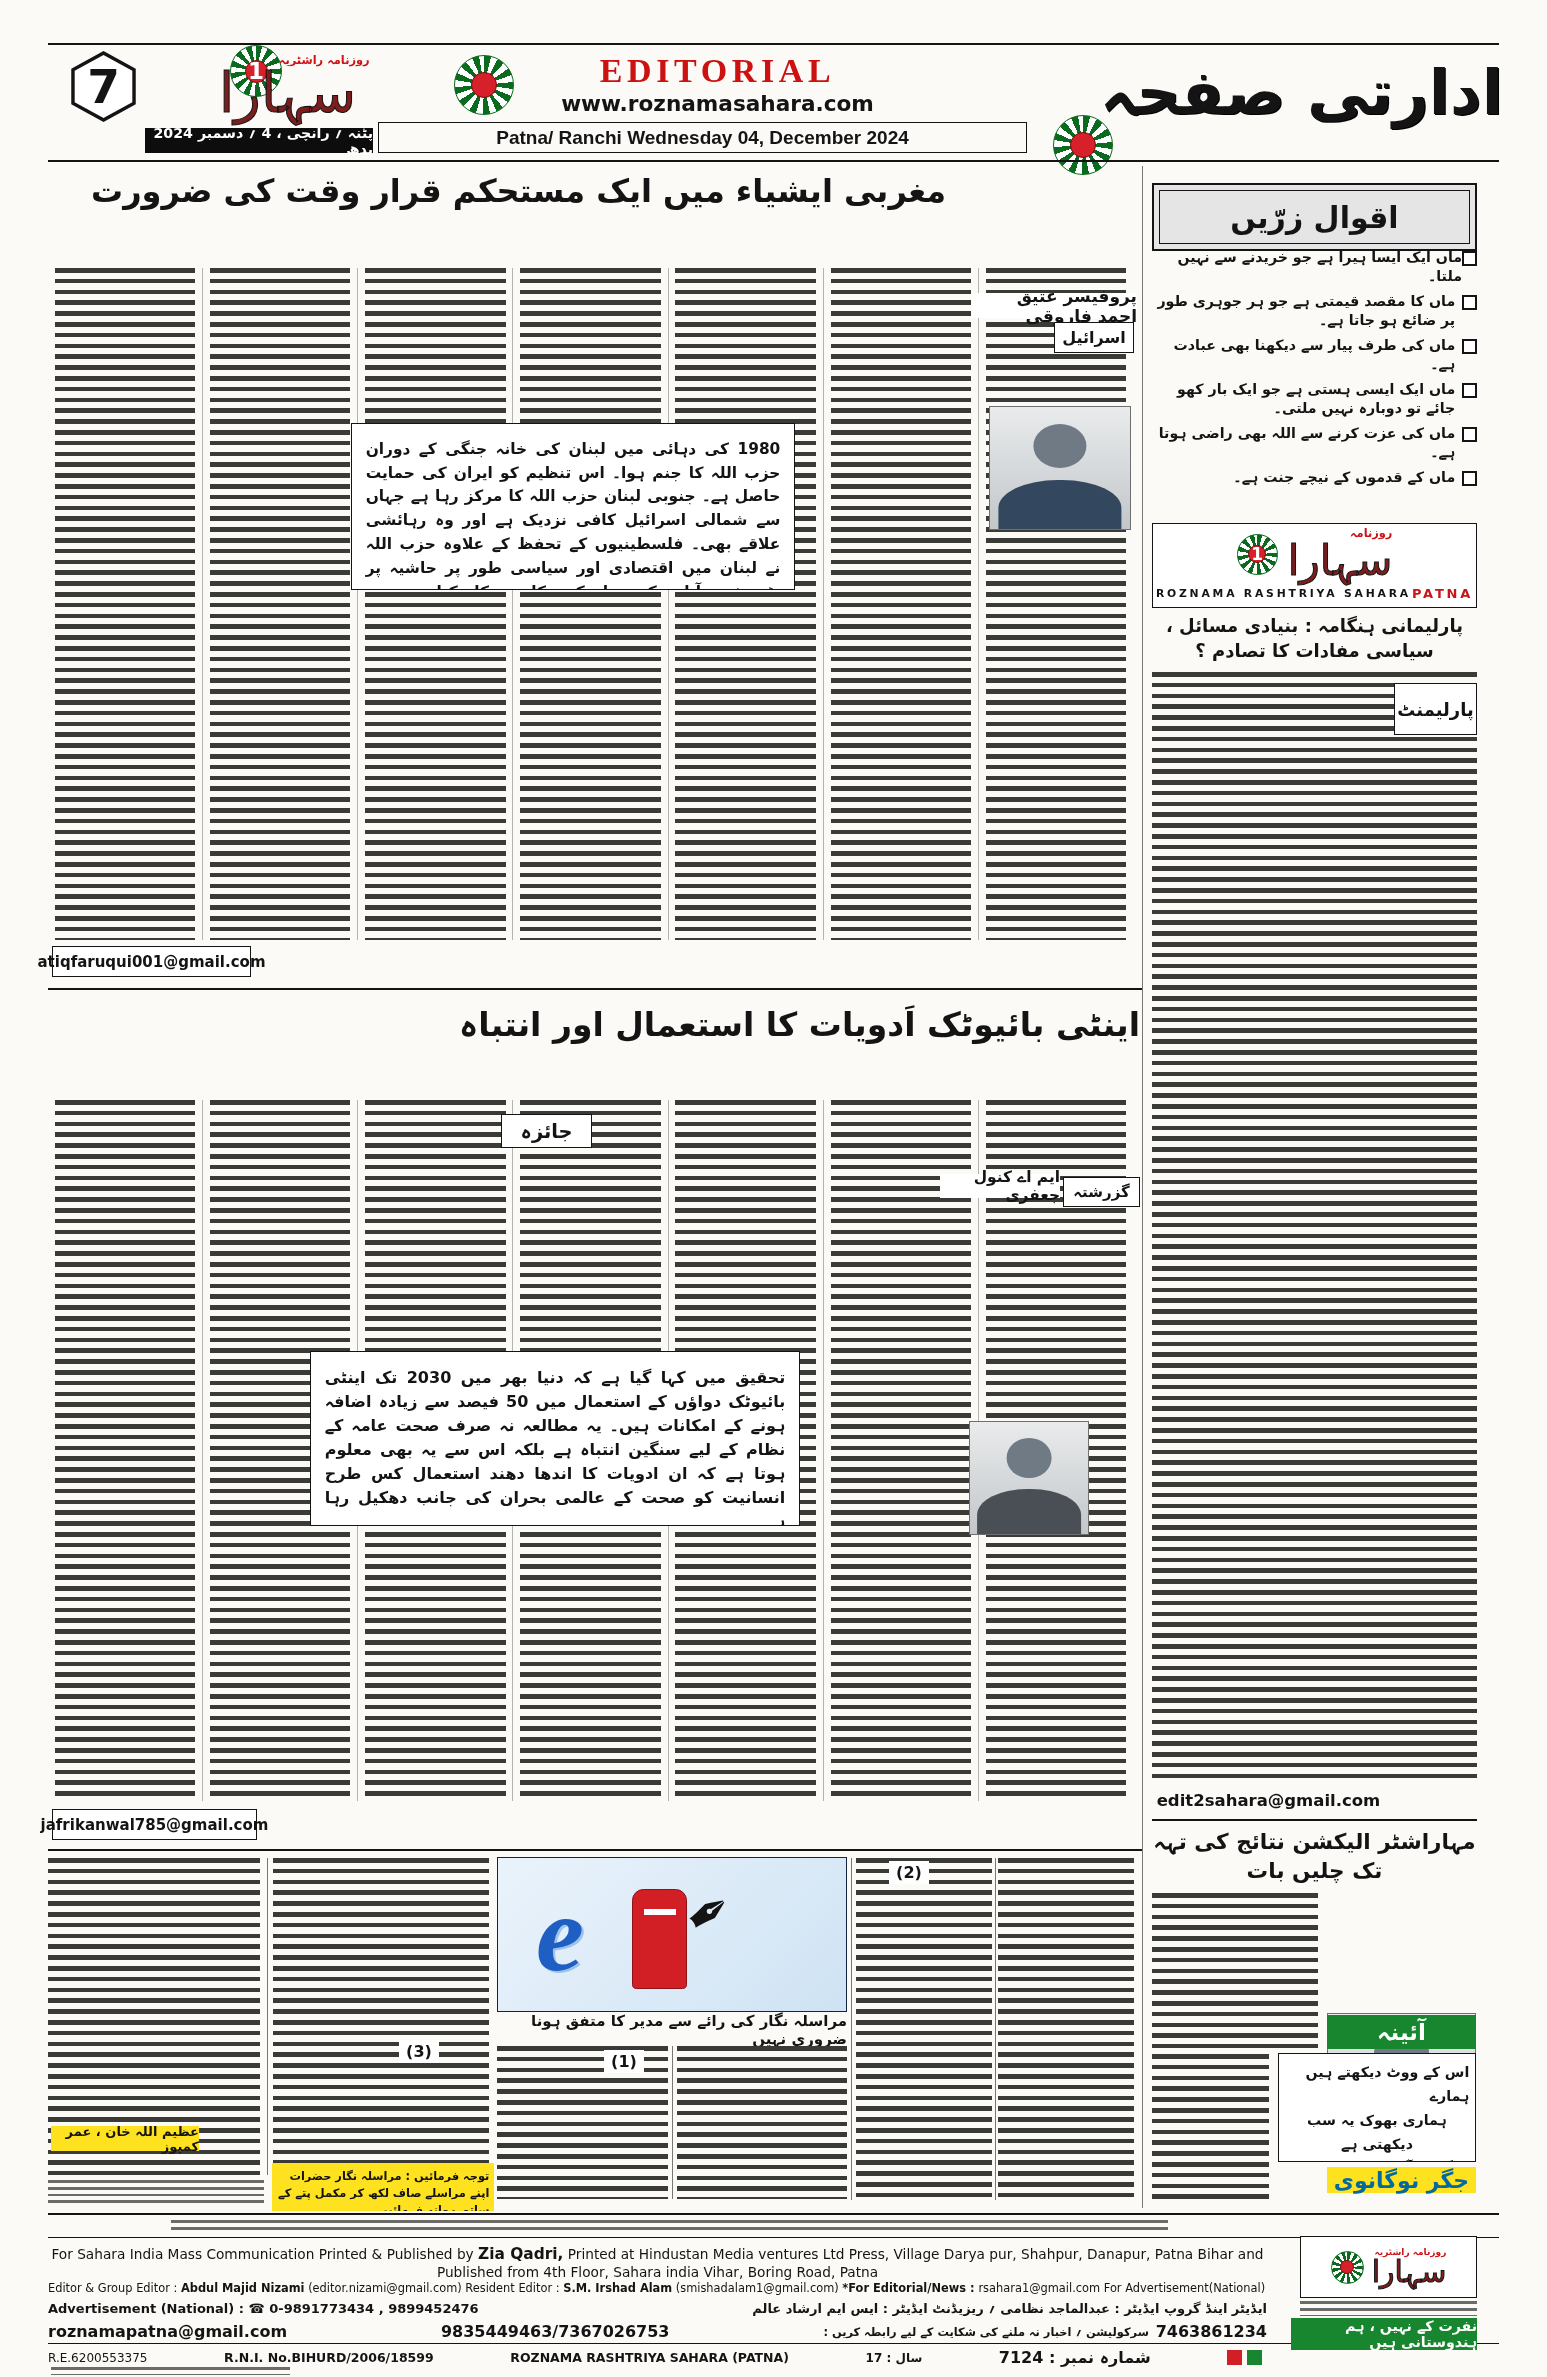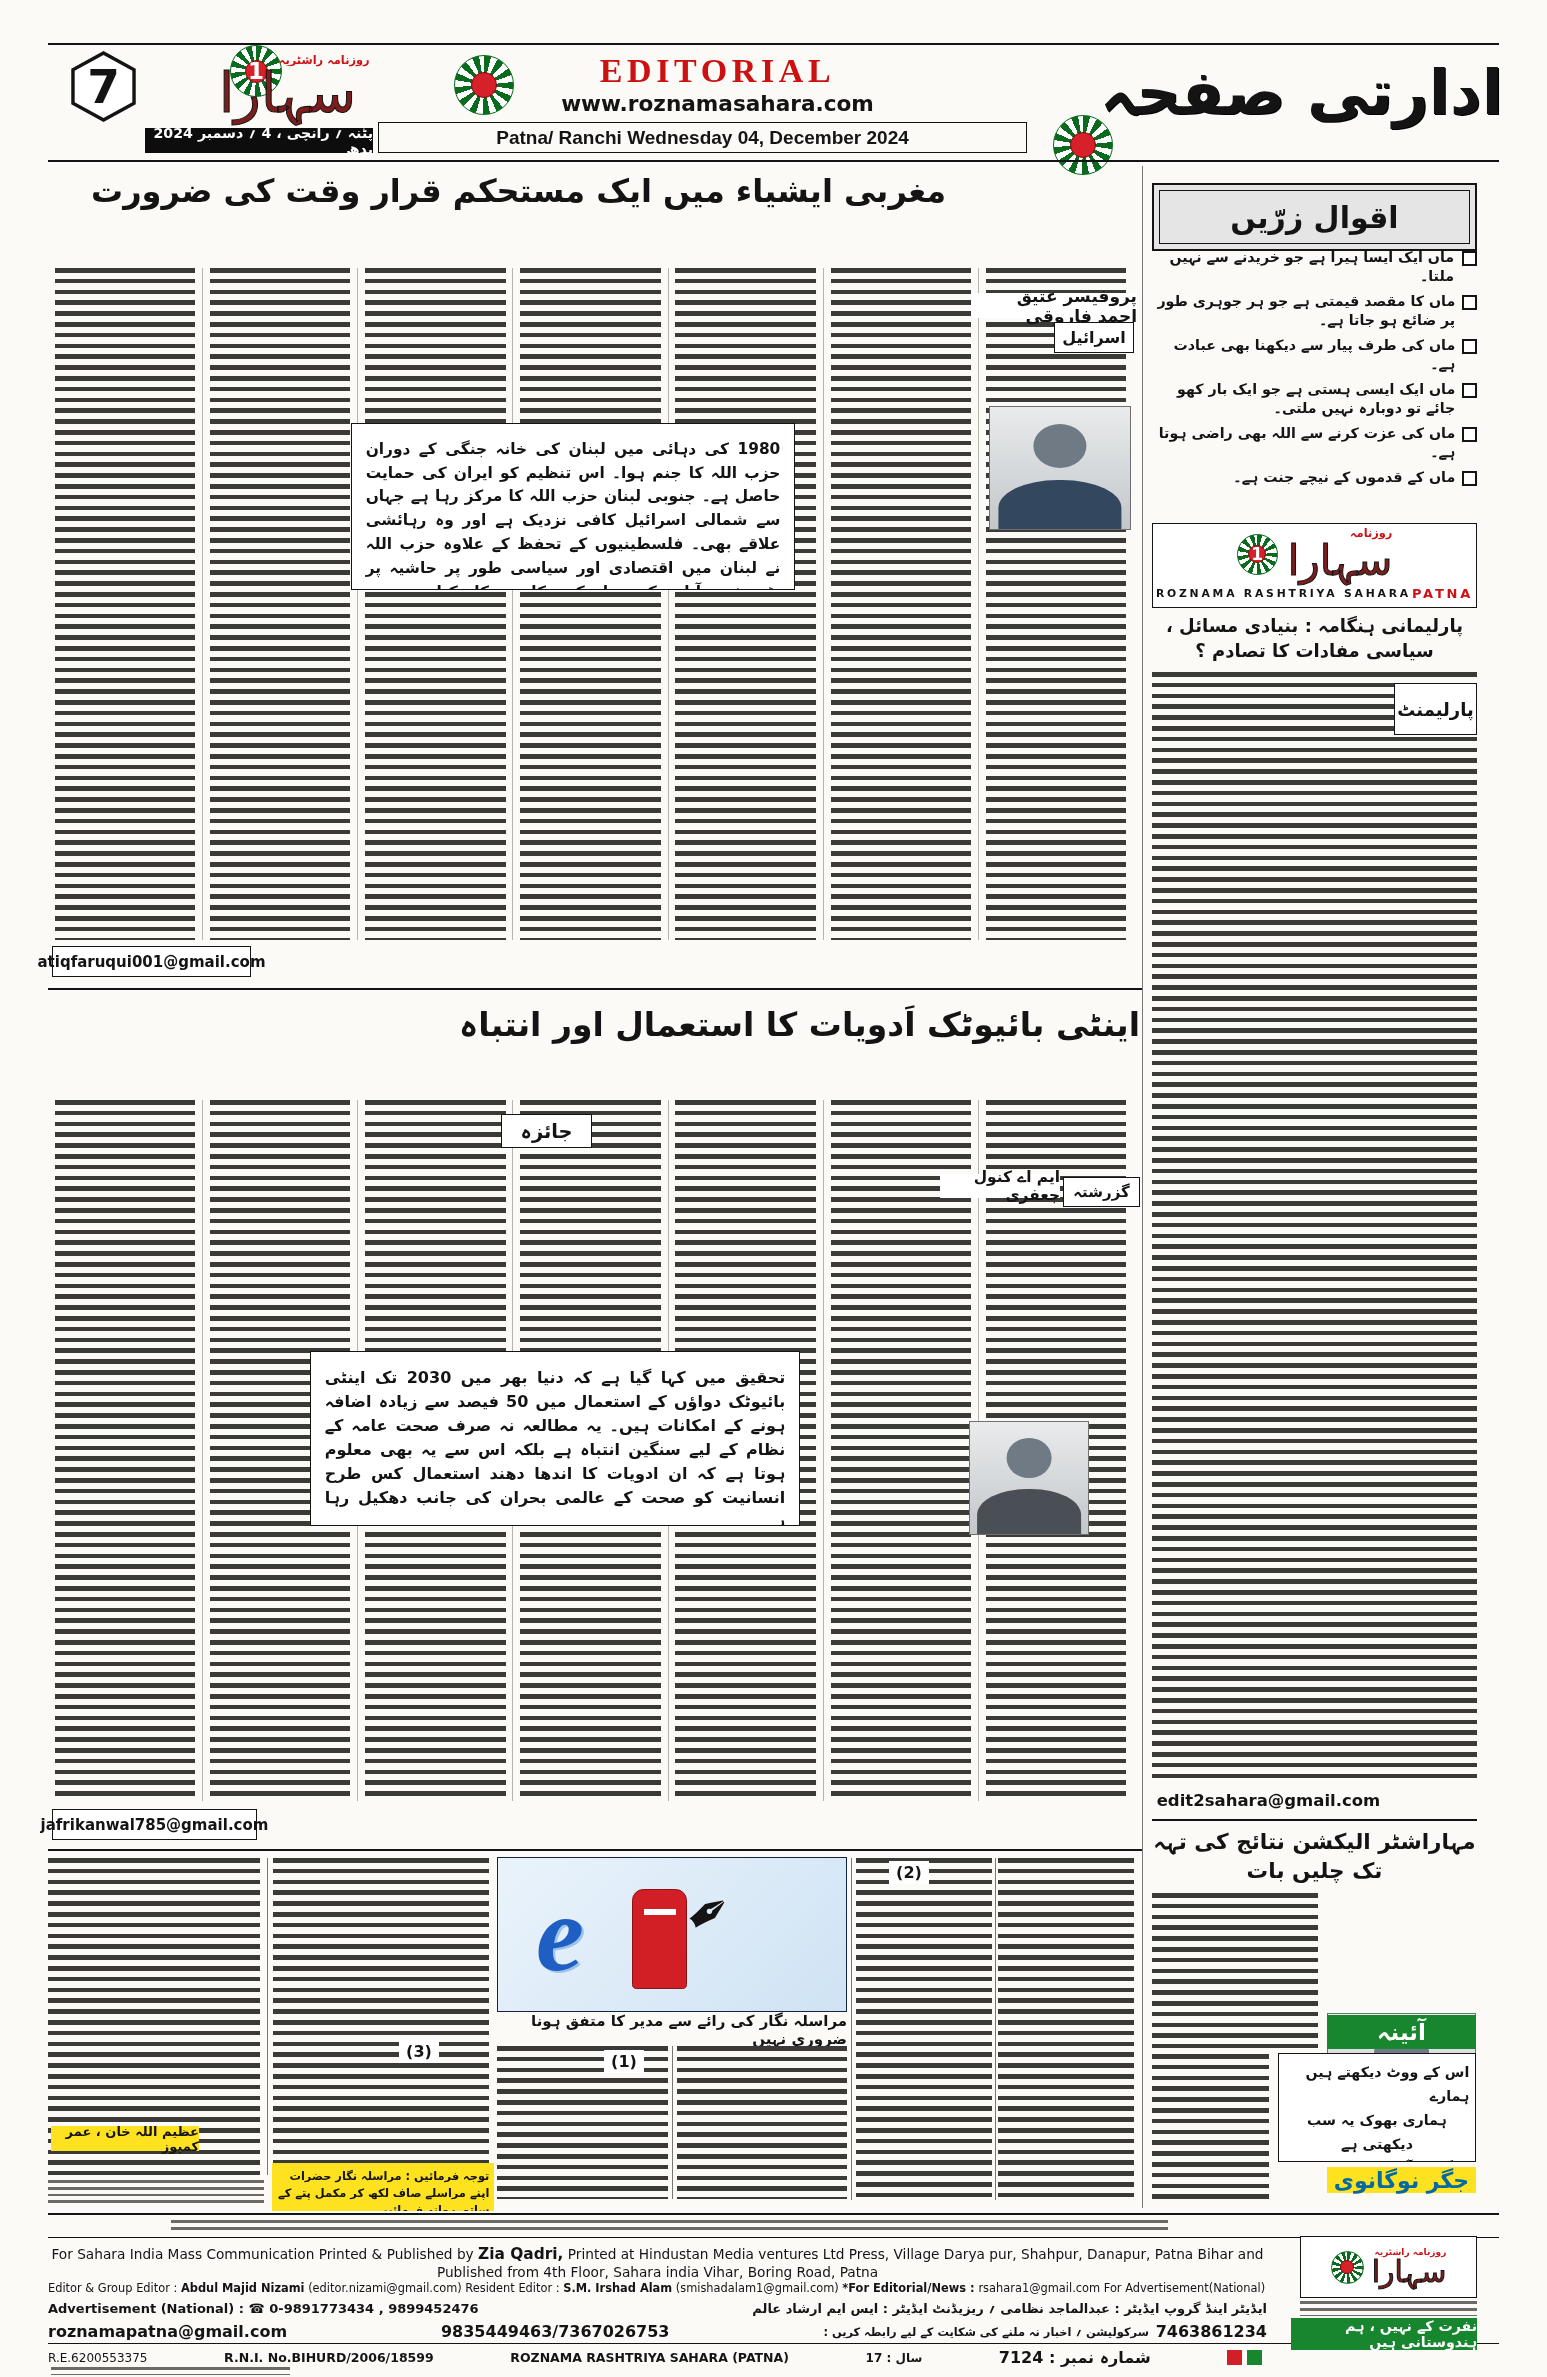--- a/index.html
+++ b/index.html
@@ -63,21 +63,21 @@
 <div class="abs rule" style="left:48px;top:160px;width:1451px;height:2.3px"></div>
 
 <div class="abs vrule" style="left:1142px;top:166px;width:1.1px;height:2042px"></div>
 
 <div class="abs" style="left:1152px;top:183px;width:325px;height:68px;border:2.8px solid #141414;background:#e5e5e5">
   <div class="abs" style="left:4.6px;top:4.6px;right:4.6px;bottom:4.6px;border:1.1px solid #141414"></div>
   <div class="abs urdu ctr b" style="inset:0;font-size:30px">اقوال زرّیں</div>
 </div>
 
 <div class="abs" style="left:1152px;top:248px;width:325px;height:268px;overflow:hidden">
-  <div class="urdu" style="display:flex;gap:8px;margin-bottom:5.7px;font-size:14.2px;font-weight:bold;line-height:1.35">
+  <div class="urdu" style="display:flex;gap:0;margin-bottom:5.7px;font-size:14.2px;font-weight:bold;line-height:1.35">
       <span class="chk"></span>
       <span>ماں ایک ایسا ہیرا ہے جو خریدنے سے نہیں ملتا۔</span>
     </div>
   <div class="urdu" style="display:flex;gap:6.8px;margin-bottom:5.7px;font-size:14.2px;font-weight:bold;line-height:1.35">
       <span class="chk"></span>
       <span>ماں کا مقصد قیمتی ہے جو ہر جوہری طور پر ضائع ہو جاتا ہے۔</span>
     </div>
   <div class="urdu" style="display:flex;gap:6.8px;margin-bottom:5.7px;font-size:14.2px;font-weight:bold;line-height:1.35">
       <span class="chk"></span>
       <span>ماں کی طرف پیار سے دیکھنا بھی عبادت ہے۔</span>

